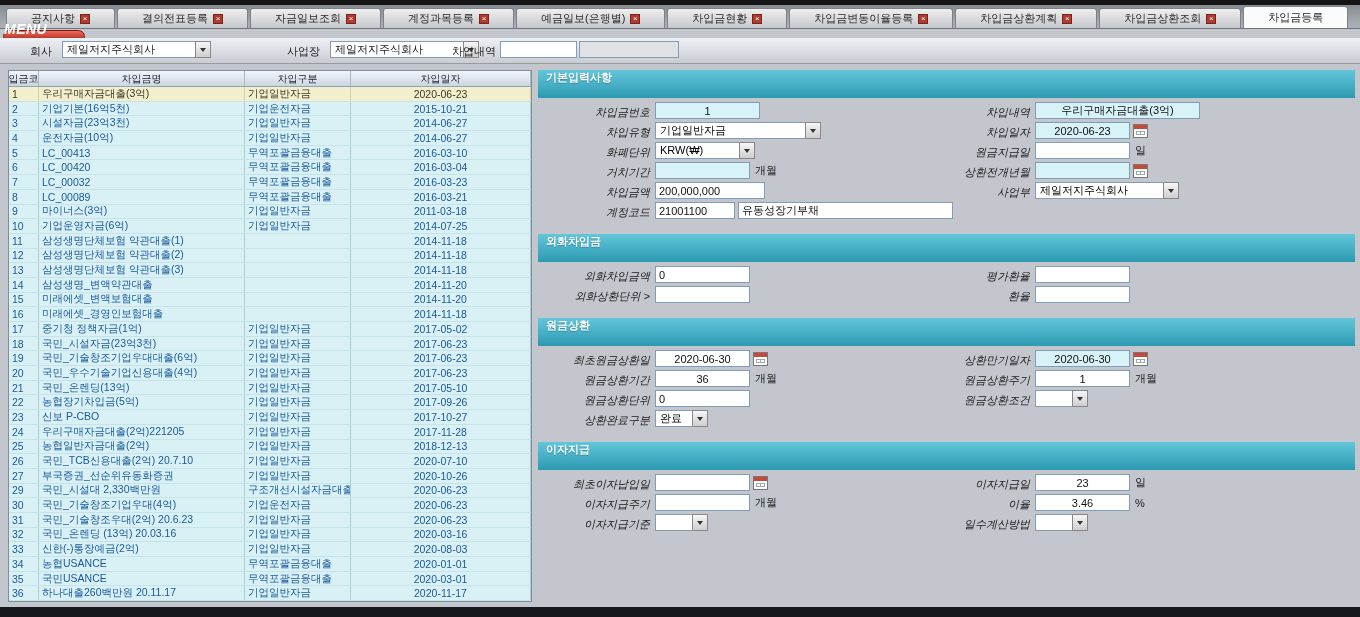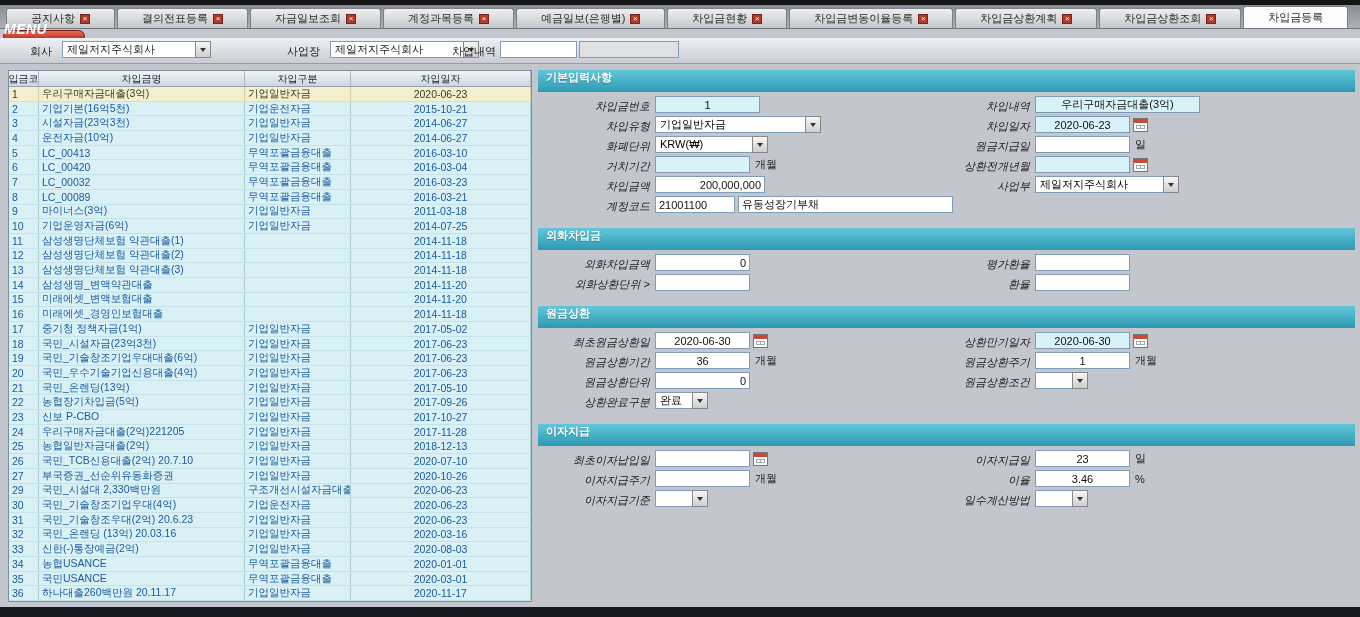--- a/index.html
+++ b/index.html
@@ -14,44 +14,44 @@
   .tab{height:19px;display:flex;align-items:center;gap:5px;padding:0 24px;background:linear-gradient(#efefef,#c4c7cb);border:1px solid #7d8288;border-bottom:none;border-radius:3px 3px 0 0;font-size:11px;color:#2a2a2a;margin-right:2px;white-space:nowrap;cursor:default;}
   .tab.active{background:#fbfbfb;height:21px;}
   .tab-x{width:10px;height:10px;background:#b03a2e;border:1px solid #7a241c;color:#fff;font-size:8px;line-height:8px;display:flex;align-items:center;justify-content:center;box-sizing:border-box;}
   .menu-open{position:absolute;top:30px;left:3px;width:82px;height:13px;border-radius:7px;background:linear-gradient(#ef6a5a,#9c1f12);border:1px solid #7a180e;color:#fff;font-size:14px;font-style:italic;font-weight:bold;letter-spacing:.5px;display:flex;align-items:center;justify-content:center;box-sizing:border-box;}
   .filterbar{position:absolute;top:38px;left:0;right:0;height:25px;background:linear-gradient(#eef0f4,#c9cdd3);border-bottom:1px solid #979ca3;font-size:11px;color:#222;}
   .fl-lab{position:absolute;top:6px;}
   .fl-ctl{position:absolute;top:3px;}
   .inp{height:17px;border:1px solid #7f9db9;background:#fff;font-size:11px;padding:0 3px;box-sizing:border-box;font-family:inherit;color:#111;}
   .inp.cyan{background:#d8f3f8;}
   .inp.gray{background:#dfe1e4;}
-  .center{text-align:center;} .right{text-align:right;}
+  .center{text-align:center;} .right{text-align:left;}
   .w77{width:77px}.w80{width:80px}.w95{width:95px}.w100{width:100px}.w105{width:105px}.w110{width:110px}.w165{width:165px}.w215{width:215px}
   .combo{display:flex;align-items:center;}
   .combo-val{height:17px;box-sizing:border-box;border:1px solid #7f9db9;border-right:none;background:#fff;font-size:11px;padding:0 4px;line-height:15px;white-space:nowrap;overflow:hidden;}
   .combo-btn{width:16px;height:17px;box-sizing:border-box;border:1px solid #888;background:linear-gradient(#f6f6f6,#cfcfcf);display:flex;align-items:center;justify-content:center;}
   .combo-btn::after{content:"";border-left:3px solid transparent;border-right:3px solid transparent;border-top:4px solid #333;}
-  .cw54{width:37px}.cw84{width:97px}.cw128{width:128px}.cw133{width:133px}.cw150{width:150px}
+  .cw54{width:37px}.cw84{width:84px}.cw128{width:128px}.cw133{width:133px}.cw150{width:150px}
   .cal{width:15px;height:14px;border:1px solid #777;background:#fff;position:relative;box-sizing:border-box;}
   .cal::before{content:"";position:absolute;left:0;right:0;top:0;height:4px;background:#c64a3a;}
   .cal::after{content:"";position:absolute;left:2px;right:2px;top:6px;bottom:2px;background:repeating-linear-gradient(90deg,#9aa 0,#9aa 1px,transparent 1px,transparent 4px),repeating-linear-gradient(0deg,#9aa 0,#9aa 1px,transparent 1px,transparent 3px);}
   .suffix{font-size:11px;color:#1a1a1a;margin-left:2px;}
   
   .table{position:absolute;left:8px;top:70px;width:524px;border:1px solid #7e8f9c;background:#eef6f8;box-sizing:border-box;}
   .thead{display:flex;height:15px;background:linear-gradient(#f2f5f9,#ccd6e2);border-bottom:1px solid #8fa3b5;font-size:10px;color:#223;}
   .th{box-sizing:border-box;border-right:1px solid #aab8c6;display:flex;align-items:center;justify-content:center;overflow:hidden;white-space:nowrap;}
   .trow{display:flex;height:14.7px;background:#d9f1f4;border-bottom:1px solid #c4e4ea;font-size:10.5px;color:#19599f;box-sizing:border-box;cursor:default;}
   .trow.selected{background:#f3eecb;color:#3a3a2a;}
   .td{box-sizing:border-box;border-right:1px solid #abcdd4;display:flex;align-items:center;overflow:hidden;white-space:nowrap;padding:0 3px;}
   .trow.selected .td{border-right-color:#d8cf9e;}
   .td-code{width:30px}.td-name{width:206px}.td-type{width:106px}.td-date{width:180px;justify-content:center}
   
   .detail{position:absolute;left:538px;top:70px;width:817px;}
   .sec{margin-bottom:13px;}
-  .sec-h{height:22px;background:linear-gradient(#62c6da,#2d9ab2);color:#fff;font-size:11px;font-weight:bold;line-height:14px;padding-left:8px;box-sizing:border-box;text-shadow:0 1px 1px rgba(0,0,0,.25);}
+  .sec-h{height:28px;background:linear-gradient(#62c6da,#2d9ab2);color:#fff;font-size:11px;font-weight:bold;line-height:14px;padding-left:8px;box-sizing:border-box;text-shadow:0 1px 1px rgba(0,0,0,.25);}
   .sec-b{padding-top:3px;}
   .frow{position:relative;height:20px;}
   .lbl{font-size:11px;color:#1a1a1a;font-style:italic;}
   .lbl-l{position:absolute;left:0;width:112px;text-align:right;top:4px;}
   .ctl-l{position:absolute;left:117px;top:1px;display:flex;align-items:center;gap:3px;}
   .lbl-r{position:absolute;left:350px;width:142px;text-align:right;top:4px;}
   .ctl-r{position:absolute;left:497px;top:1px;display:flex;align-items:center;gap:3px;}
   .bottom-strip{position:absolute;left:0;right:0;bottom:0;height:10px;background:#15181c;}
 </style>
 </head>

